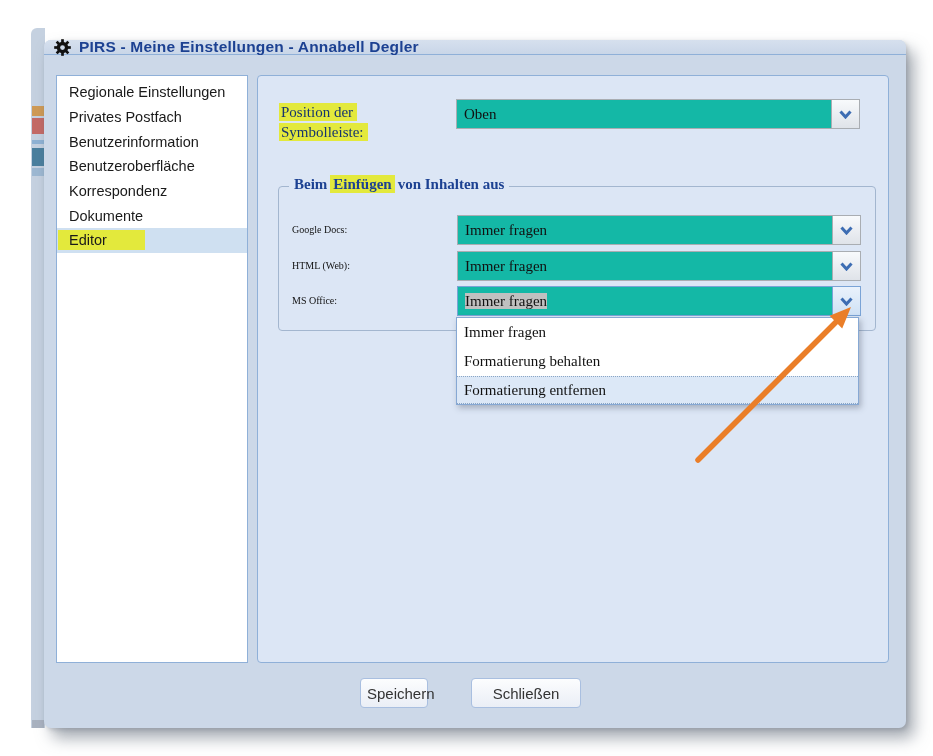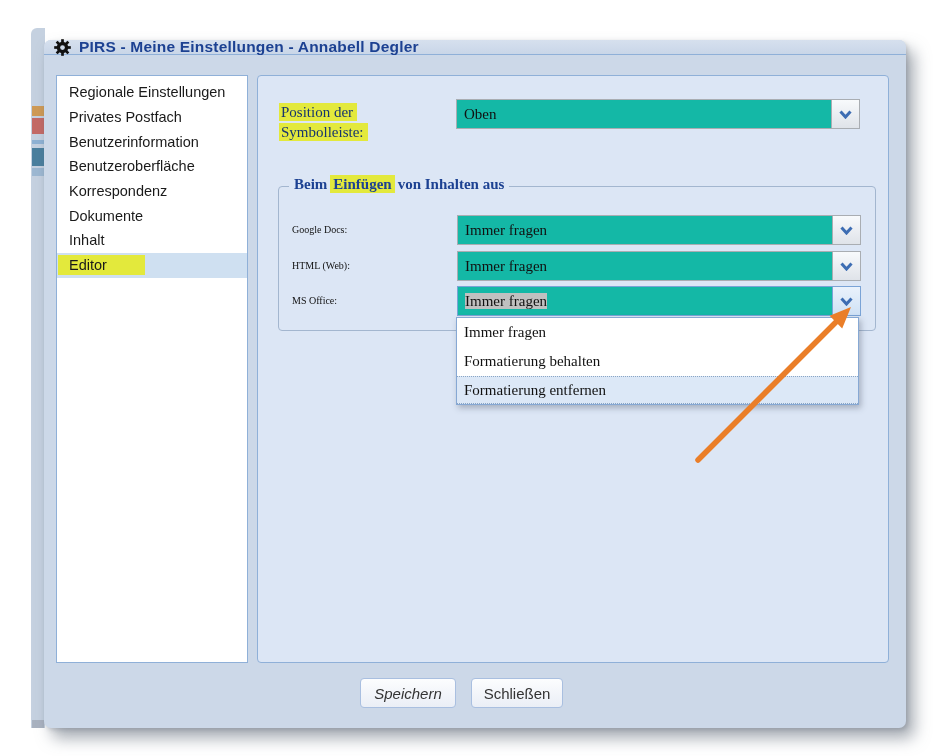--- a/index.html
+++ b/index.html
@@ -67,22 +67,22 @@
 
   .droplist{position:absolute;left:198px;top:241px;width:403px;background:#fff;
     border:1px solid #86a8d4;box-shadow:2px 3px 6px rgba(60,70,90,.35);}
   .opt{height:29px;line-height:29px;padding-left:7px;font-size:15px;color:#111;cursor:pointer;}
   .opt.hl-opt{background:var(--list-highlight);
     border-top:1px dotted #8aa5c4;border-bottom:1px dotted #8aa5c4;height:28px;line-height:26px;}
 
   .footer-btn{position:absolute;height:30px;background:linear-gradient(#fcfdfe,#eaeef6);
     border:1px solid #a9bfe0;border-radius:4px;font-size:15px;color:#333;
     font-family:inherit;cursor:pointer;}
-  #btn-save{left:316px;top:638px;width:96px;font-style:italic;}
-  #btn-close{left:427px;top:638px;width:92px;}
+  #btn-save{left:316px;top:638px;width:68px;}
+  #btn-close{left:427px;top:638px;width:110px;}
 
   #arrow-svg{position:absolute;left:672px;top:292px;pointer-events:none;}
   #arrow-line{stroke:var(--arrow-orange);stroke-width:5.5;stroke-linecap:round;}
   #arrow-head{fill:var(--arrow-orange);}
 </style>
 </head>
 <body>
 
 <div id="stage">
 
@@ -129,23 +129,20 @@
         </div>
       <div class="side-item">
           <span>Benutzeroberfläche</span>
         </div>
       <div class="side-item">
           <span>Korrespondenz</span>
         </div>
       <div class="side-item">
           <span>Dokumente</span>
         </div>
-      <div class="side-item">
-          <span>Inhalt</span>
-        </div>
       <div class="side-item selected">
           <span class="hl-label">Editor</span>
         </div>
     </div>
 
     <div class="main">
 
       <div class="pos-label">
         <span class="hl">Position der</span><br>
         <span class="hl">Symbolleiste:</span>

